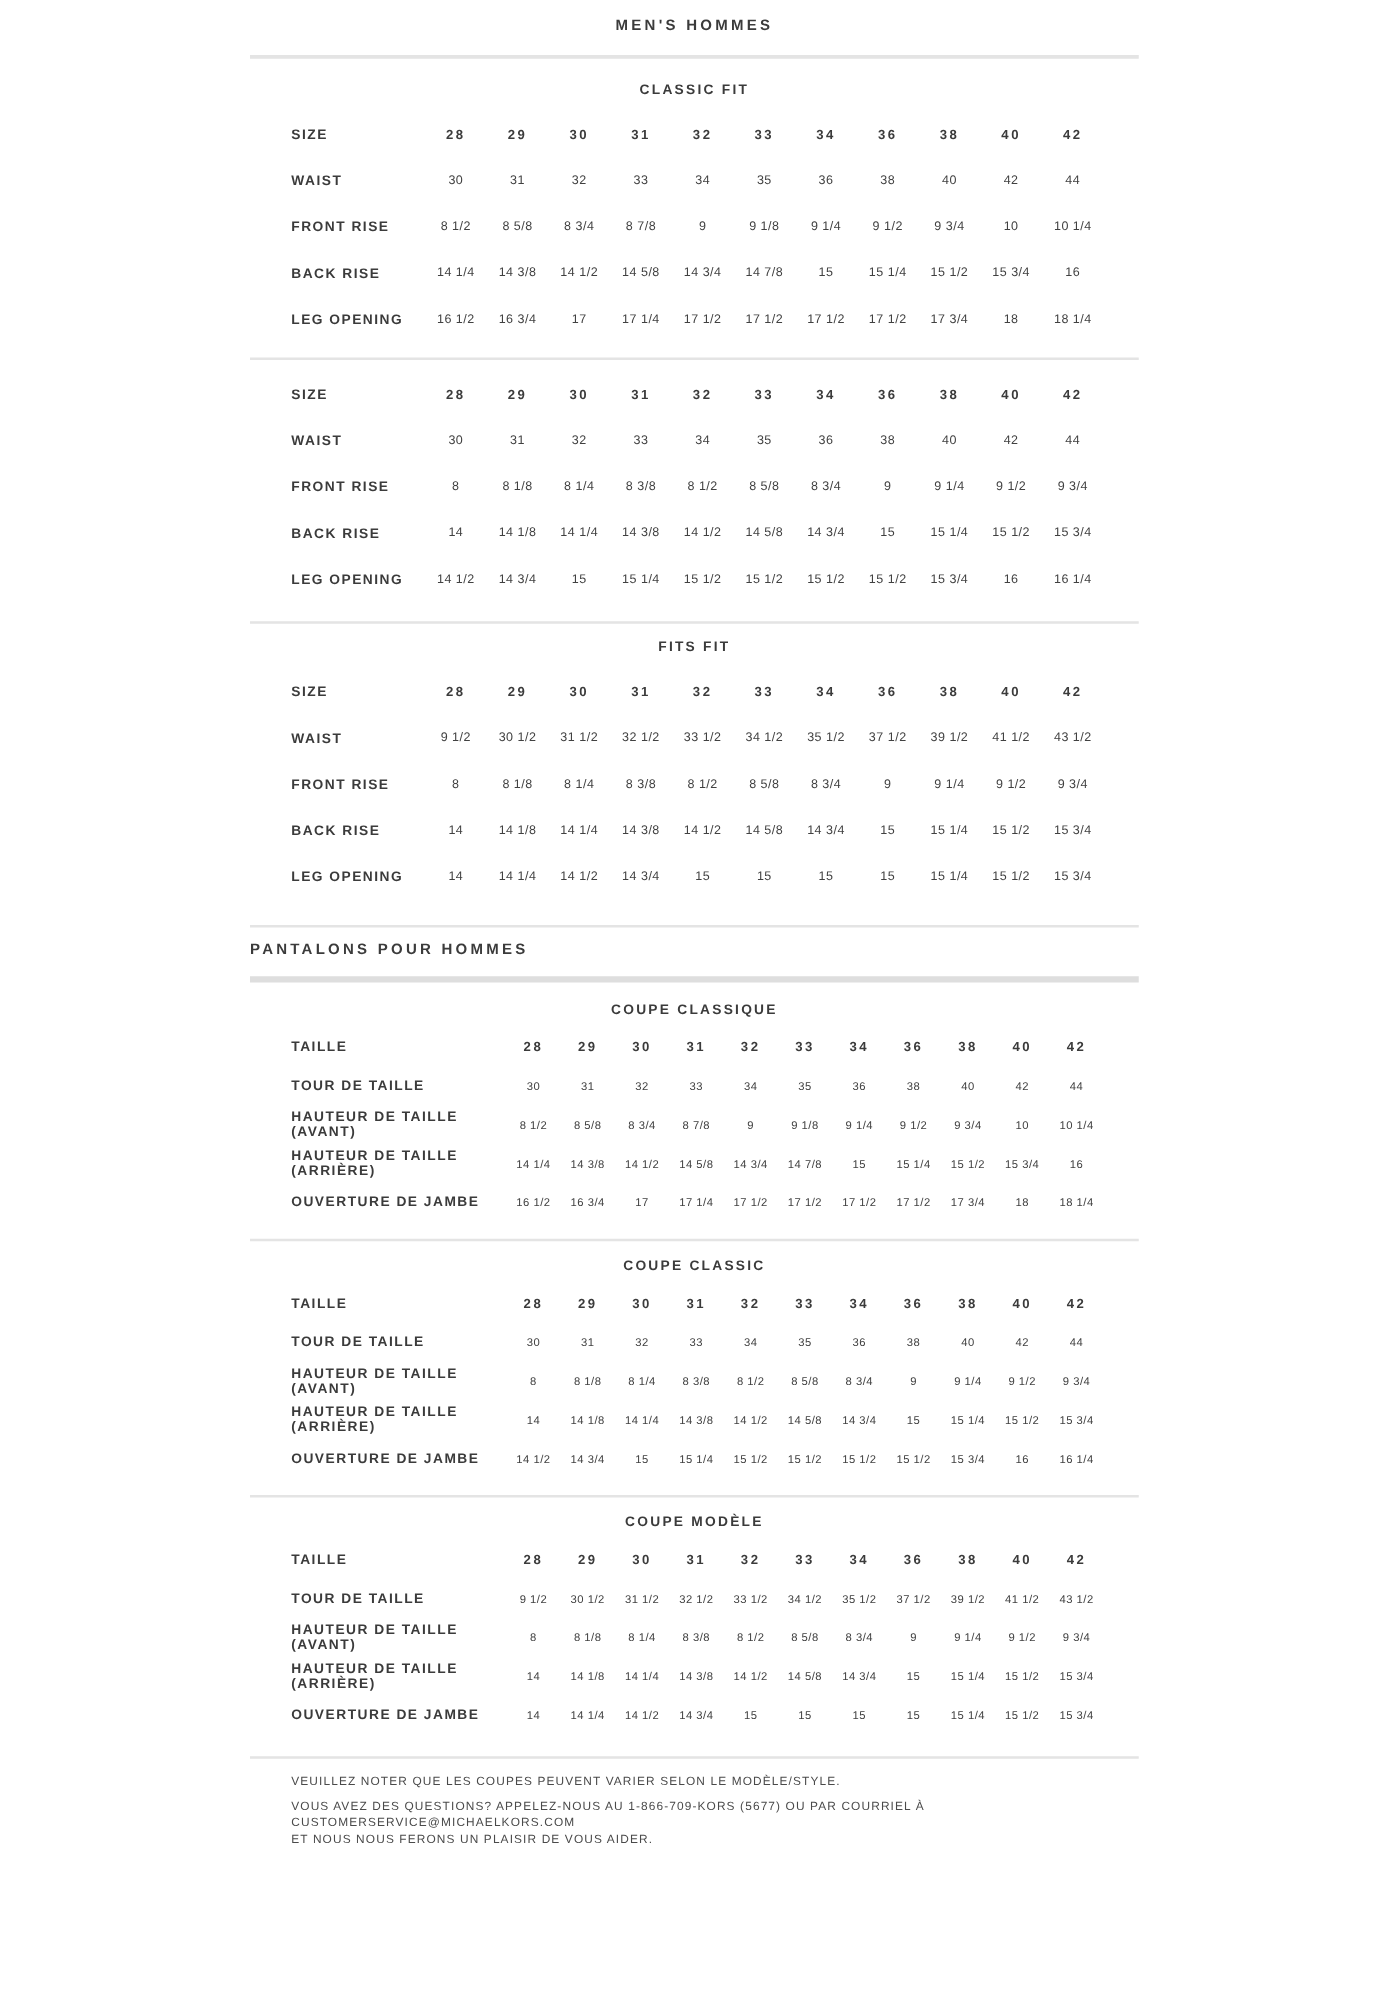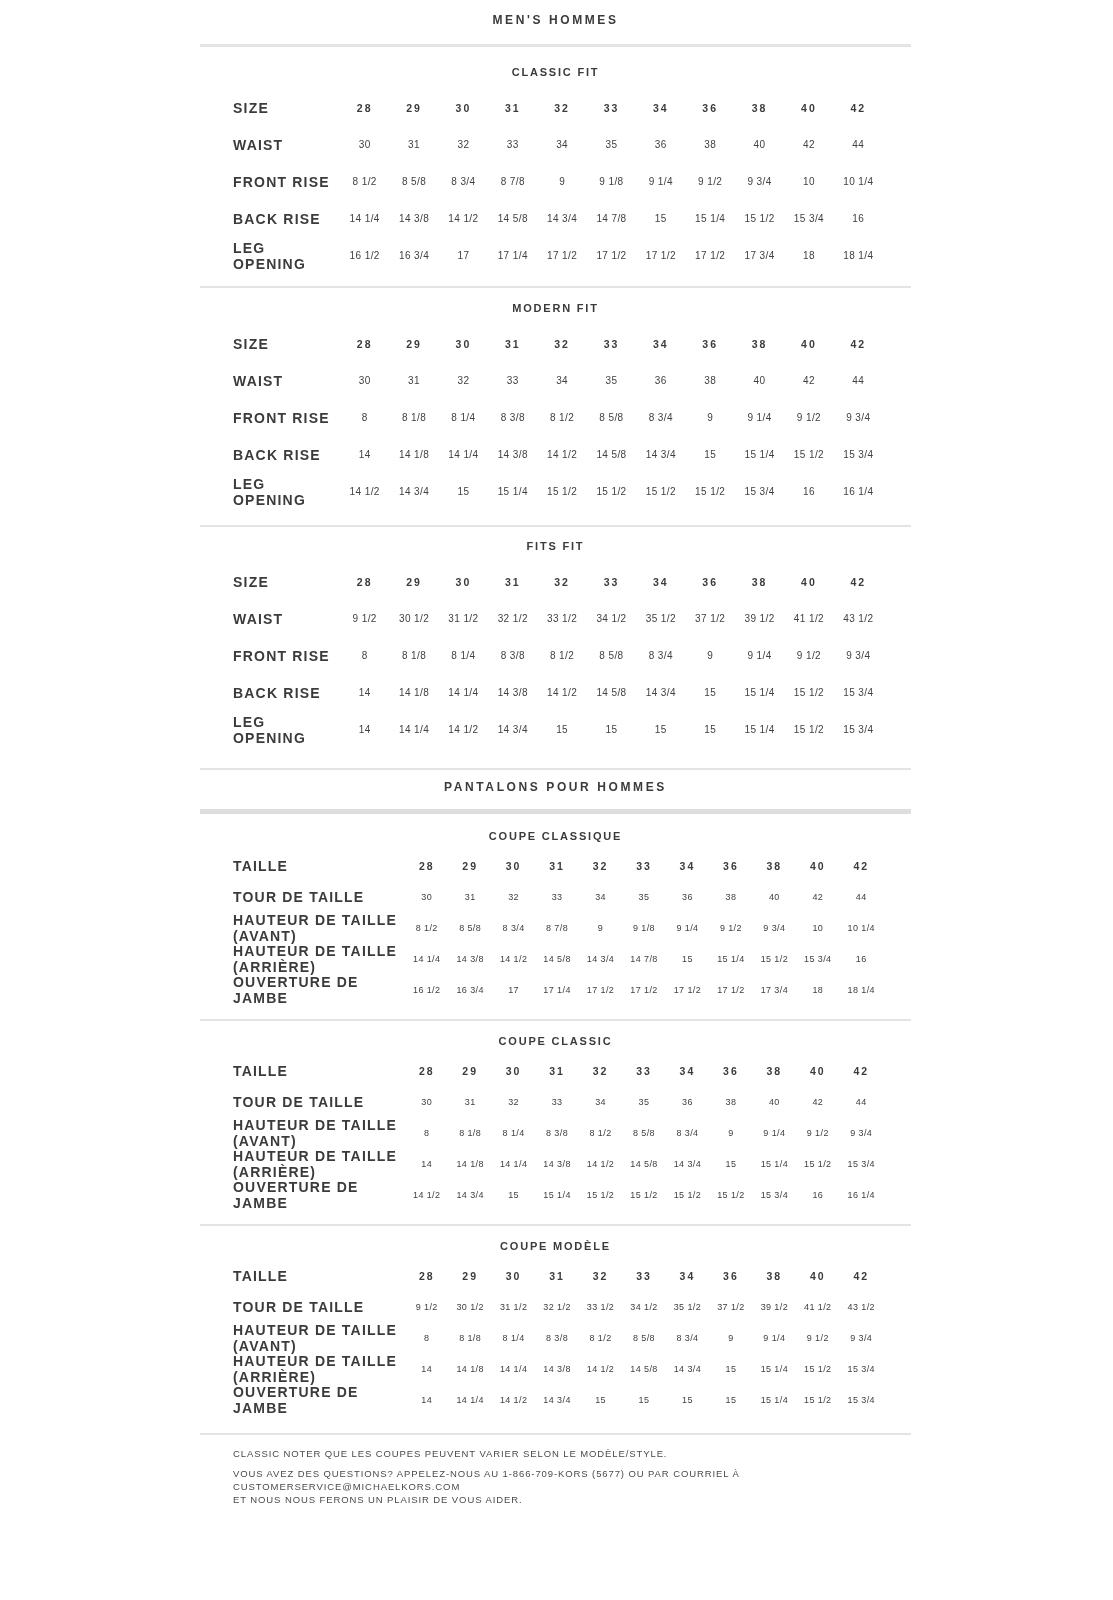--- a/index.html
+++ b/index.html
@@ -21,21 +21,21 @@
     margin:0;height:14px;
     text-align:center;font-size:11px;font-weight:700;letter-spacing:1.8px;color:#3b3b3b;
   }
   
   .table{display:block;}
   .t-row{display:flex;align-items:center;}
   .table.en .t-row{height:37px;}
   .table.fr .t-row{height:31px;}
   .t-label{
     box-sizing:border-box;padding-left:33px;
-    font-size:14px;font-weight:700;letter-spacing:1.2px;color:#3b3b3b;
+    font-size:11px;font-weight:700;letter-spacing:1.2px;color:#3b3b3b;
     flex:0 0 auto;
   }
   .table.en .t-label{width:140px;}
   .table.fr .t-label{width:205px;}
   .t-cell{
     flex:1 1 0;text-align:center;
     font-size:10px;letter-spacing:0.4px;color:#414141;white-space:nowrap;
   }
   .table .t-row.head-row .t-cell{font-weight:700;letter-spacing:2px;font-size:10.5px;color:#3b3b3b;}
   .table{padding-right:28px;box-sizing:border-box;width:711px;}
@@ -45,21 +45,21 @@
     margin:0;padding-left:33px;
     font-size:9.5px;letter-spacing:0.9px;line-height:13px;color:#4a4a4a;
   }
   
   .mt19{margin-top:19px;} .mt14{margin-top:14px;} .mt13{margin-top:13px;}
   .mt9{margin-top:9px;} .mt12{margin-top:12px;} .mt15{margin-top:15px;}
   .mt20{margin-top:20px;} .mt10{margin-top:10px;} .mt7{margin-top:7px;}
   .mt16{margin-top:16px;} .mt6{margin-top:6px;} .mt18{margin-top:18px;}
   .fr-page-title{
     margin:0;margin-top:10px;height:17px;
-    text-align:center;font-size:12px;font-weight:700;letter-spacing:2.6px;color:#3b3b3b;
+    font-size:12px;font-weight:700;letter-spacing:2.6px;color:#3b3b3b;
   }
 </style>
 </head>
 <body>
 
 <div class="content">
 
   <h1 class="page-title">MEN'S HOMMES</h1>
   <div class="divider d-main"></div>
 
@@ -135,21 +135,20 @@
           <span class="t-cell">17 3/4</span>
           <span class="t-cell">18</span>
           <span class="t-cell">18 1/4</span>
         </div>
       </div>
   </section>
 
   <div class="divider d-thin mt12"></div>
 
   <section>
-    <h2 class="fit-title mt14">MODERN FIT</h2>
     <div class="table en mt9">
         <div class="t-row head-row">
           <span class="t-label">SIZE</span>
           <span class="t-cell">28</span>
           <span class="t-cell">29</span>
           <span class="t-cell">30</span>
           <span class="t-cell">31</span>
           <span class="t-cell">32</span>
           <span class="t-cell">33</span>
           <span class="t-cell">34</span>
@@ -529,18 +528,18 @@
           <span class="t-cell">15 1/4</span>
           <span class="t-cell">15 1/2</span>
           <span class="t-cell">15 3/4</span>
         </div>
       </div>
   </section>
 
   <div class="divider d-thin mt18"></div>
 
   <div>
-    <p class="note-line mt12">CLASSIC NOTER QUE LES COUPES PEUVENT VARIER SELON LE MODÈLE/STYLE.</p>
+    <p class="note-line mt12">VEUILLEZ NOTER QUE LES COUPES PEUVENT VARIER SELON LE MODÈLE/STYLE.</p>
     <p class="note-line mt7">VOUS AVEZ DES QUESTIONS? APPELEZ-NOUS AU 1-866-709-KORS (5677) OU PAR COURRIEL À CUSTOMERSERVICE@MICHAELKORS.COM</p>
     <p class="note-line">ET NOUS NOUS FERONS UN PLAISIR DE VOUS AIDER.</p>
   </div>
 
 </div>
 
 </body></html>

